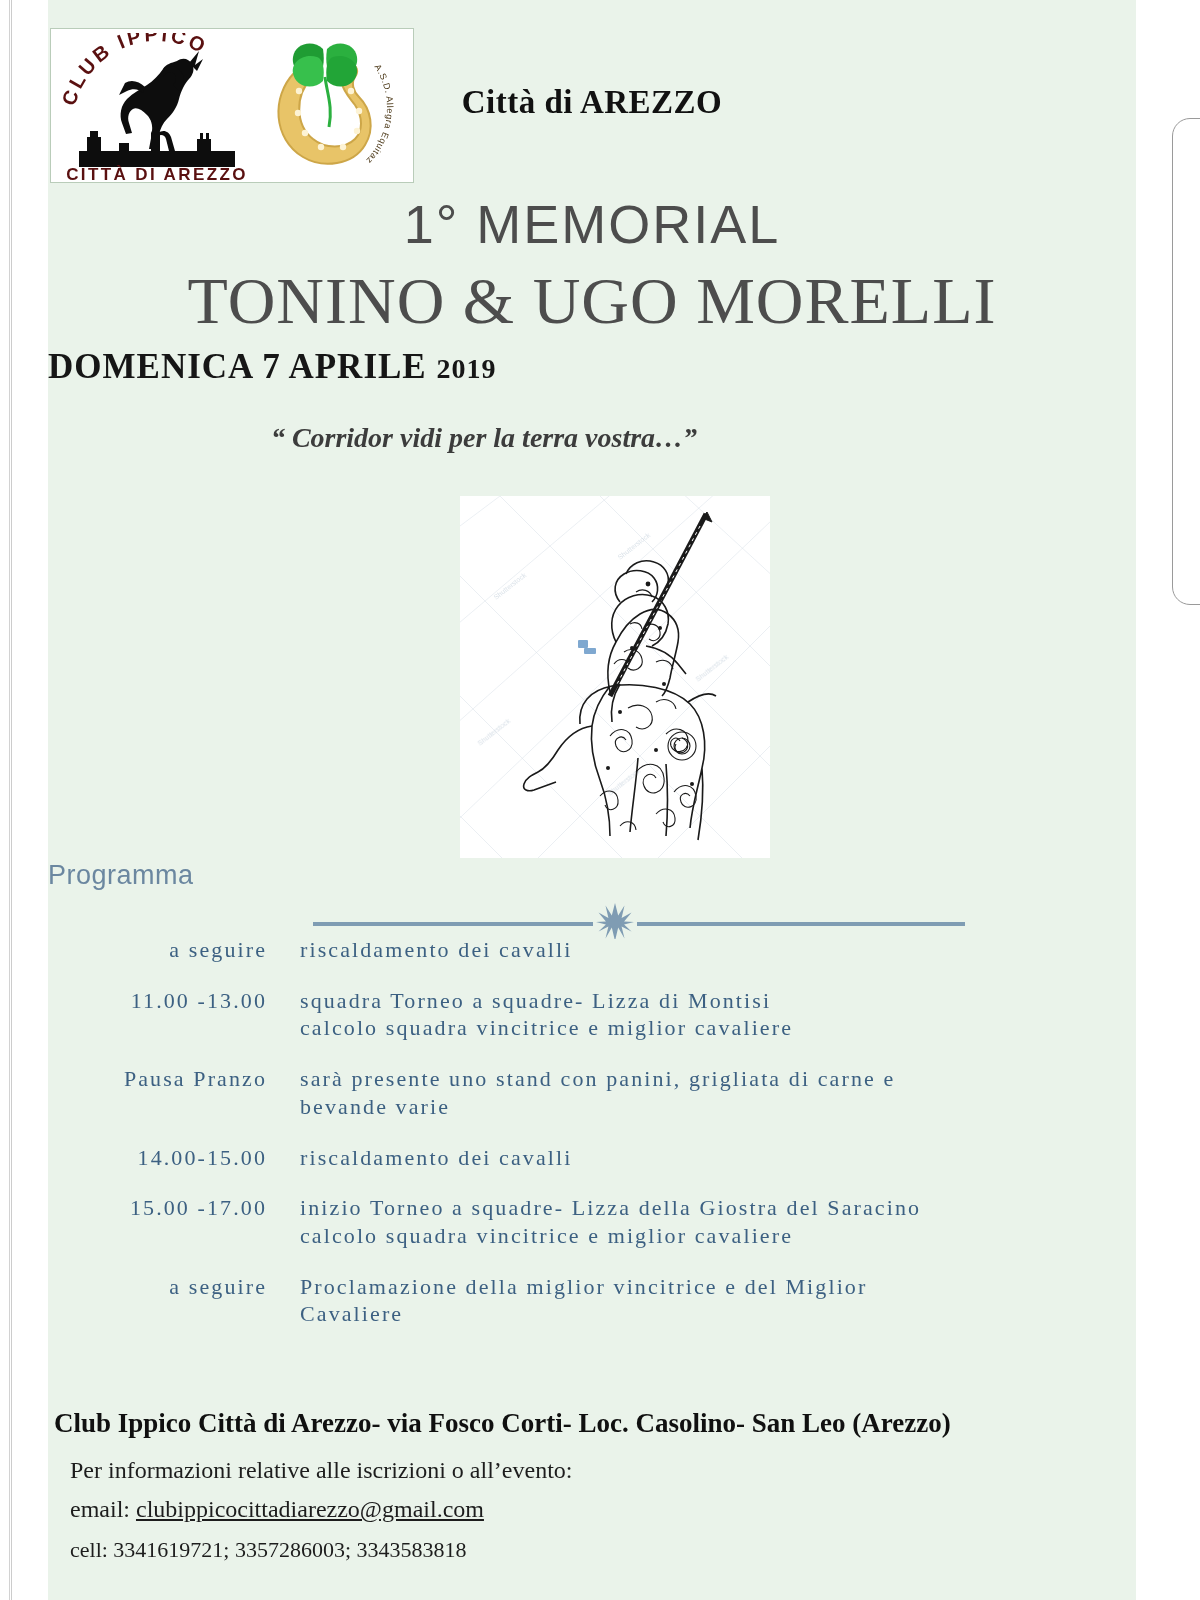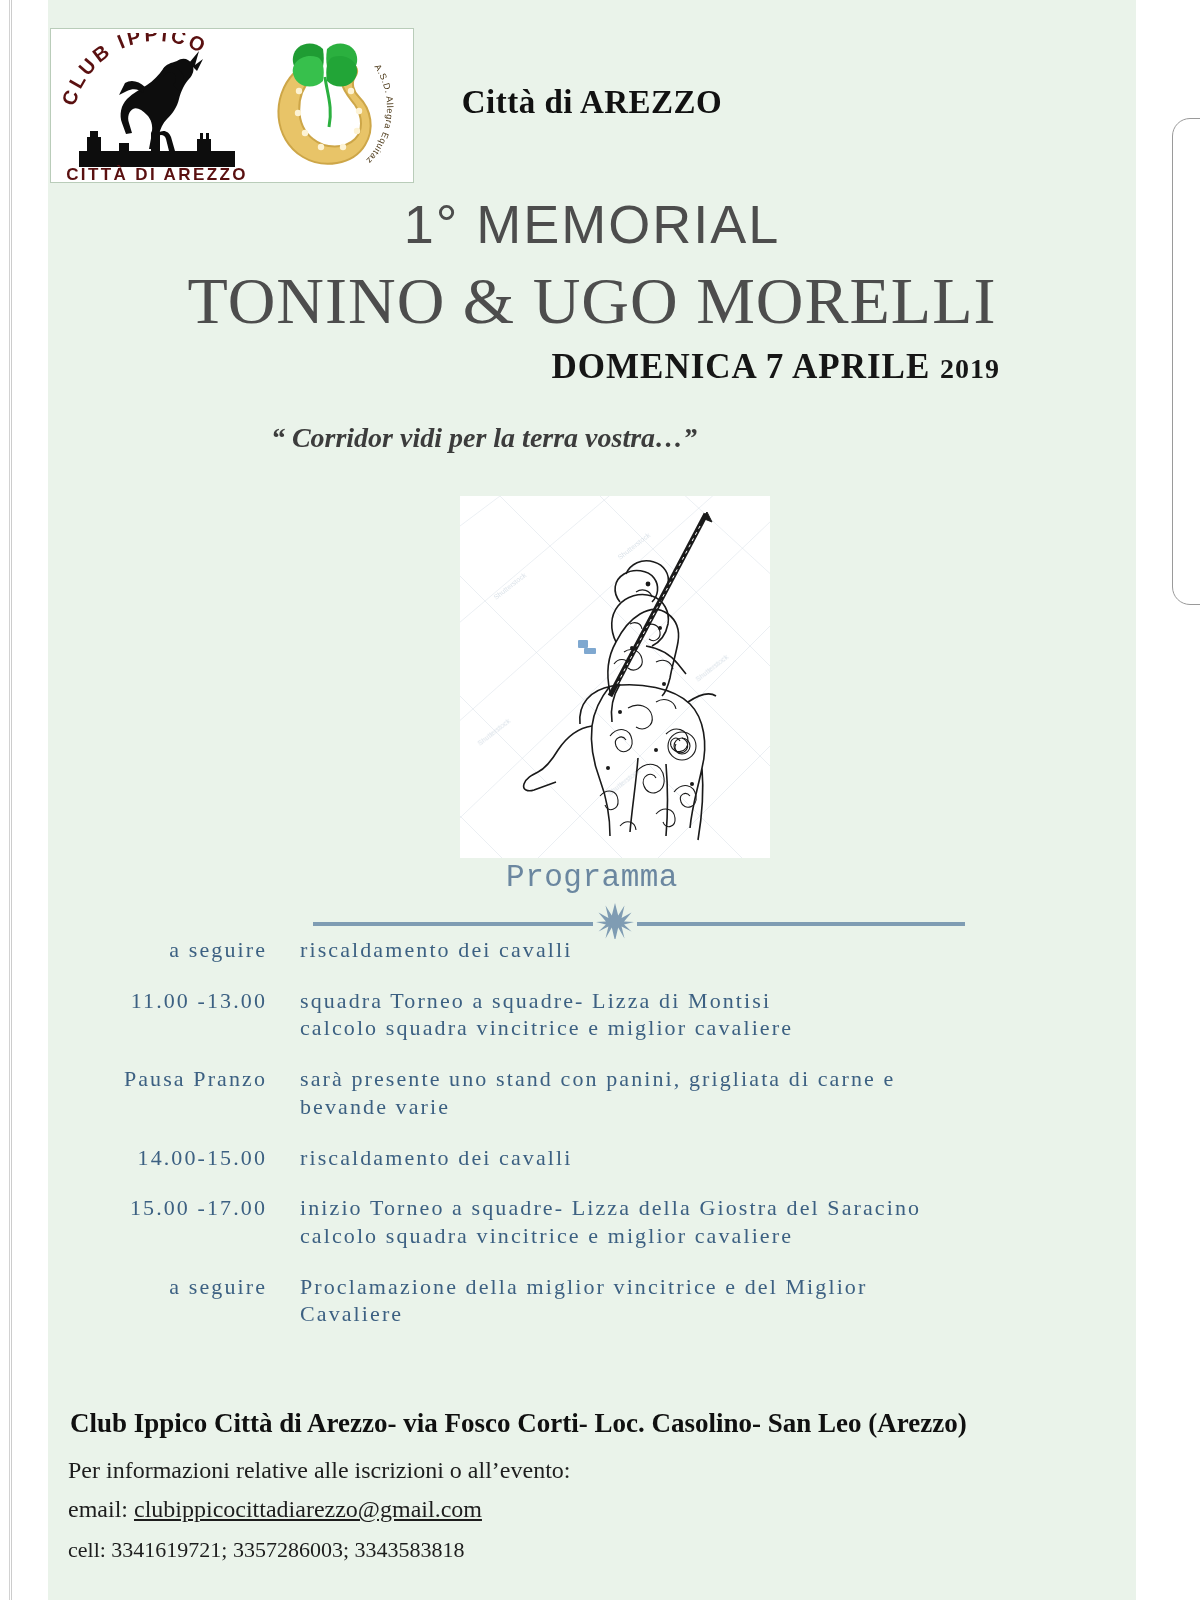--- a/index.html
+++ b/index.html
@@ -115,21 +115,21 @@
     font-size: 66px;
     letter-spacing: 1px;
     color: #4d4d4d;
     line-height: 1.05;
   }
   .event-date {
     position: absolute;
     left: 0;
     top: 347px;
     width: 952px;
-    text-align: right;
+    text-align: left;
     font-family: "Liberation Serif", serif;
     font-weight: bold;
     font-size: 35px;
     letter-spacing: 1px;
     color: #161616;
   }
   .event-date .year {
     font-size: 28px;
     letter-spacing: 1px;
   }
@@ -157,23 +157,22 @@
     overflow: hidden;
   }
   #artwork svg { display:block; }
 
   
   .programma-title {
     position: absolute;
     left: 0;
     top: 860px;
     width: 1088px;
-    text-align: center;
-    font-family: Liberation Mono, monospace;
-    font-size: 31px;
+    font-family: Liberation Sans, sans-serif;
+    font-size: 27px;
     color: #6b87a0;
     letter-spacing: 0.5px;
   }
   #divider {
     position: absolute;
     left: 217px;
     top: 897px;
     width: 700px;
     height: 42px;
   }
@@ -211,37 +210,36 @@
     box-sizing: border-box;
   }
   .sched-desc .line2 { display: block; }
 
   
   .venue {
     position: absolute;
     left: 0;
     top: 1408px;
     width: 1088px;
-    padding-left: 22px;
+    padding-left: 6px;
     box-sizing: border-box;
     font-family: "Liberation Serif", serif;
     font-weight: bold;
     font-size: 27px;
     color: #101010;
   }
   .info-line {
     position: absolute;
     left: 0;
     width: 1088px;
-    padding-left: 4px;
+    padding-left: 22px;
     box-sizing: border-box;
     font-family: "Liberation Serif", serif;
     font-size: 24px;
     color: #1d1d1d;
-    margin-left: 16px;
   }
   #info-1 { top: 1457px; }
   #info-2 { top: 1496px; }
   #info-3 { top: 1537px; font-size: 22px; }
   .email-link {
     text-decoration: underline;
     color: #1d1d1d;
   }
 </style>
 </head>

